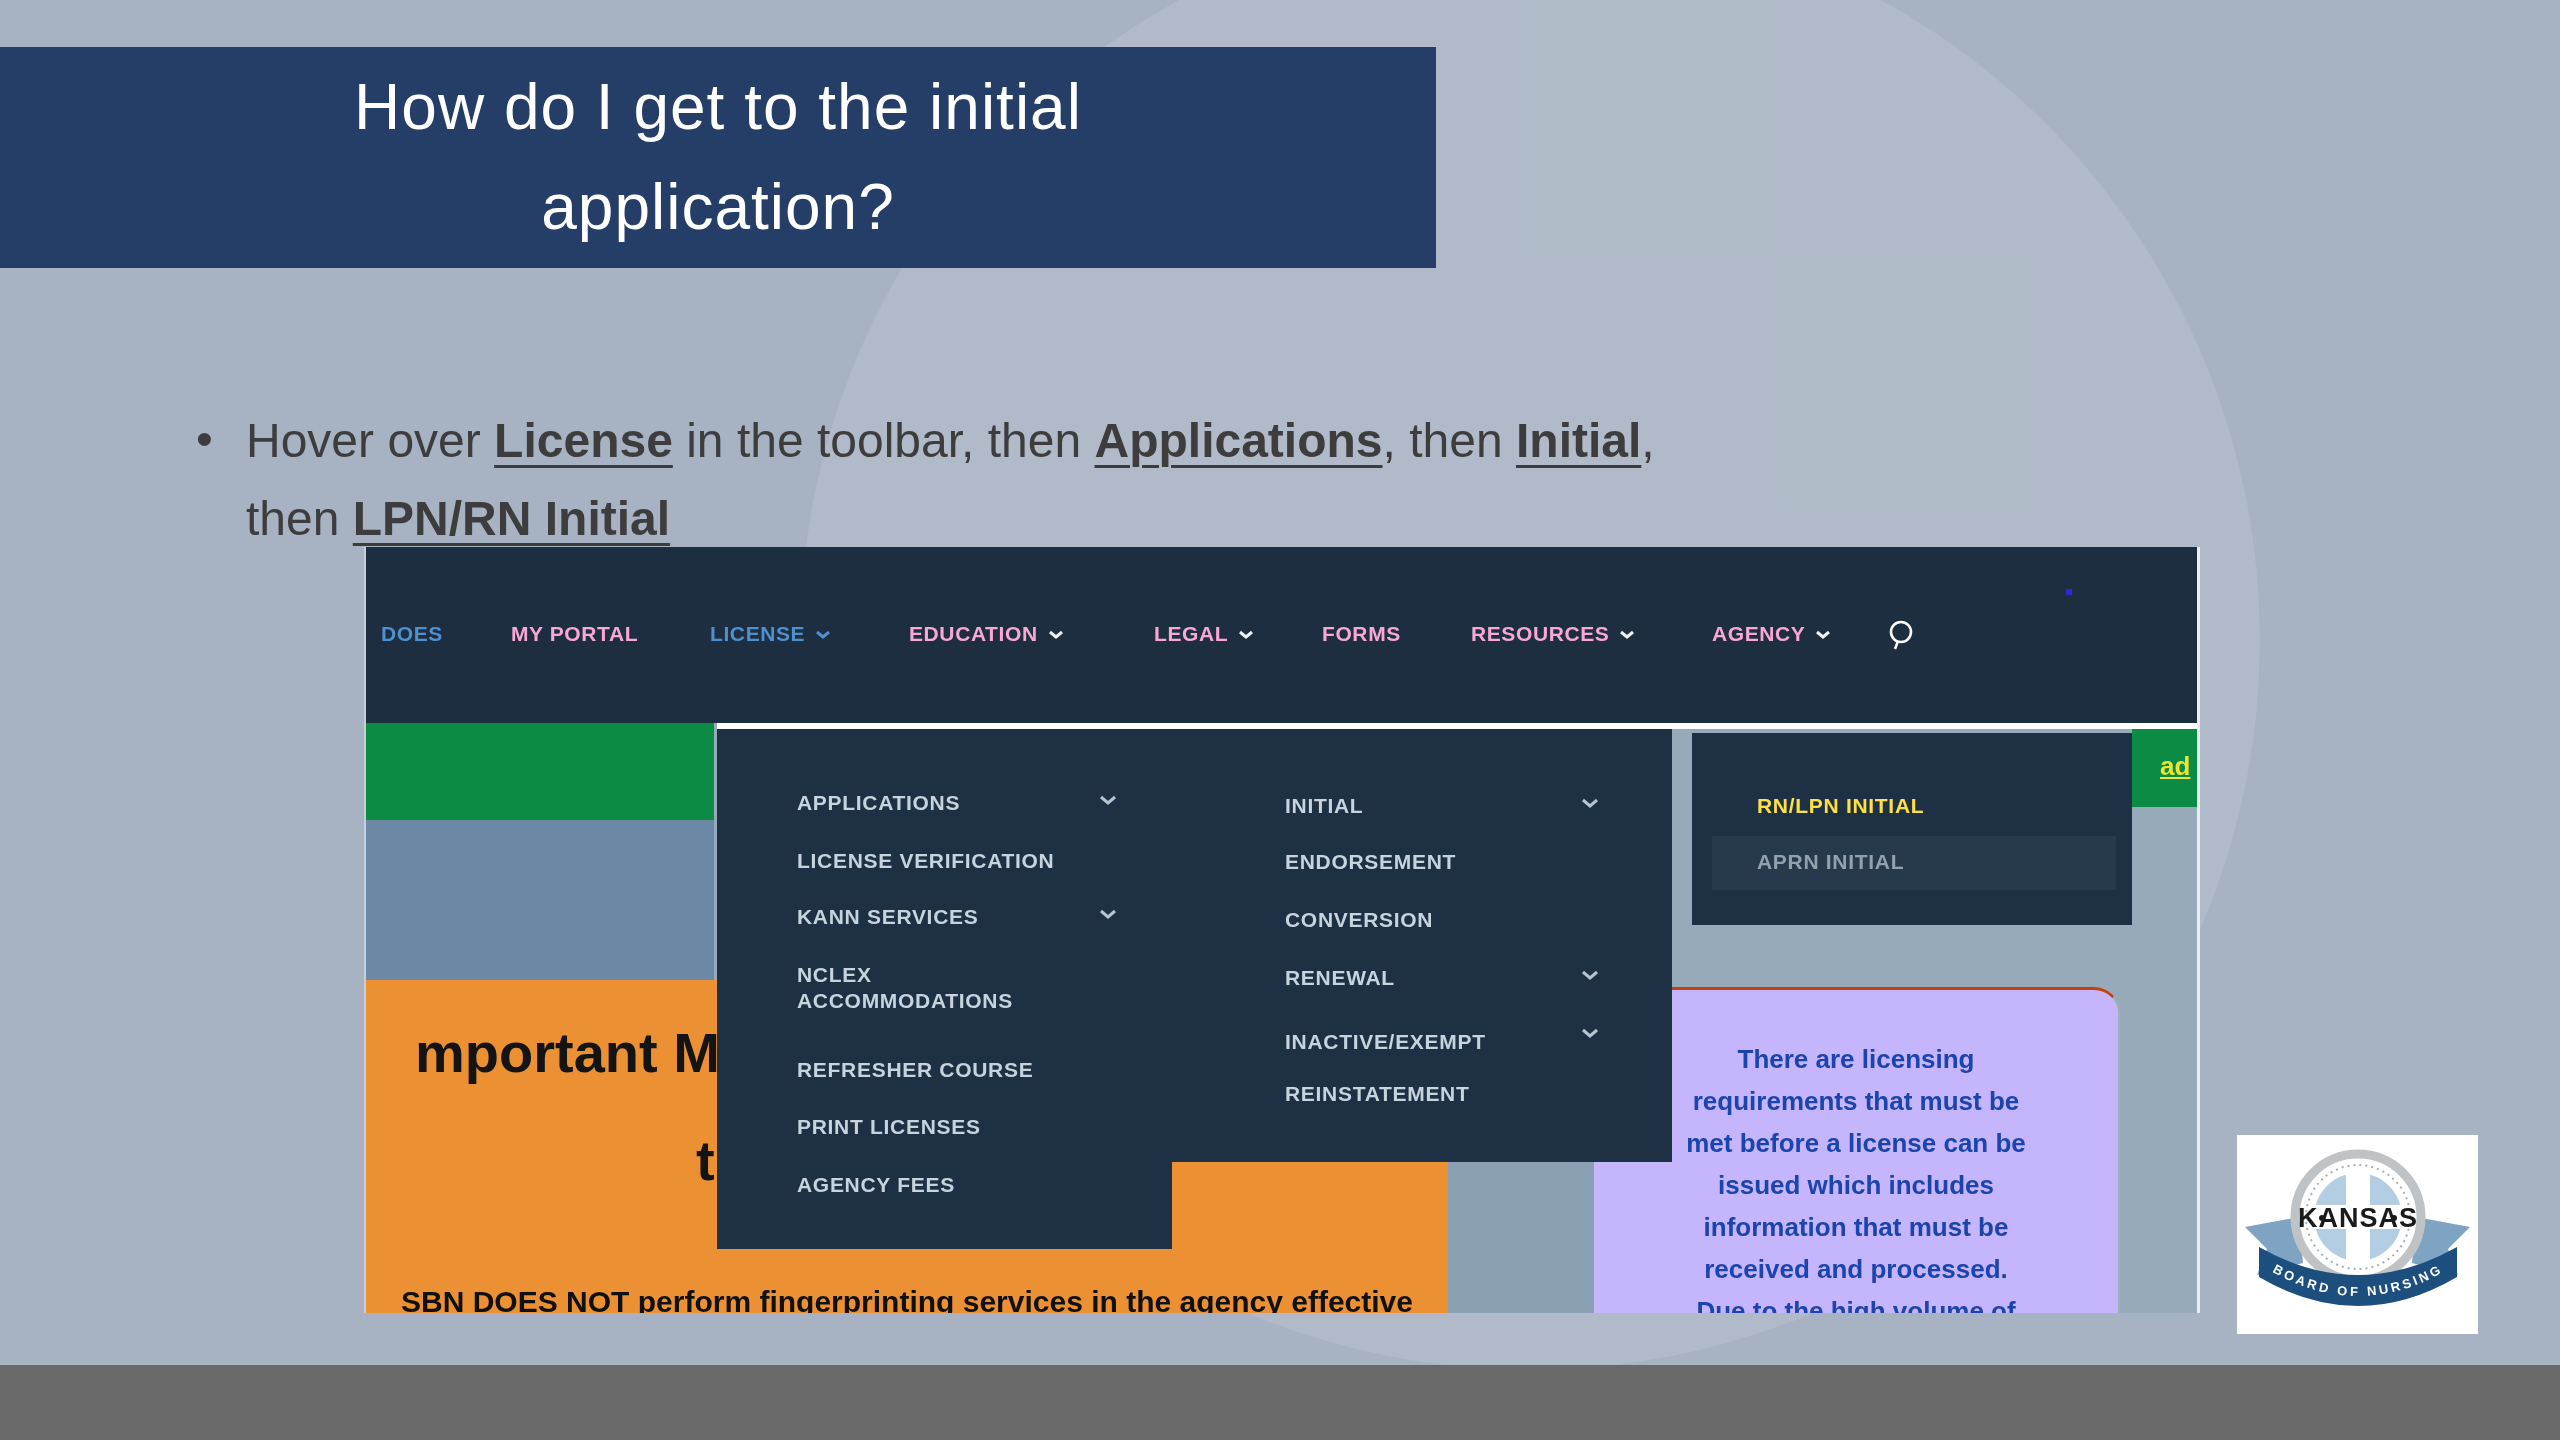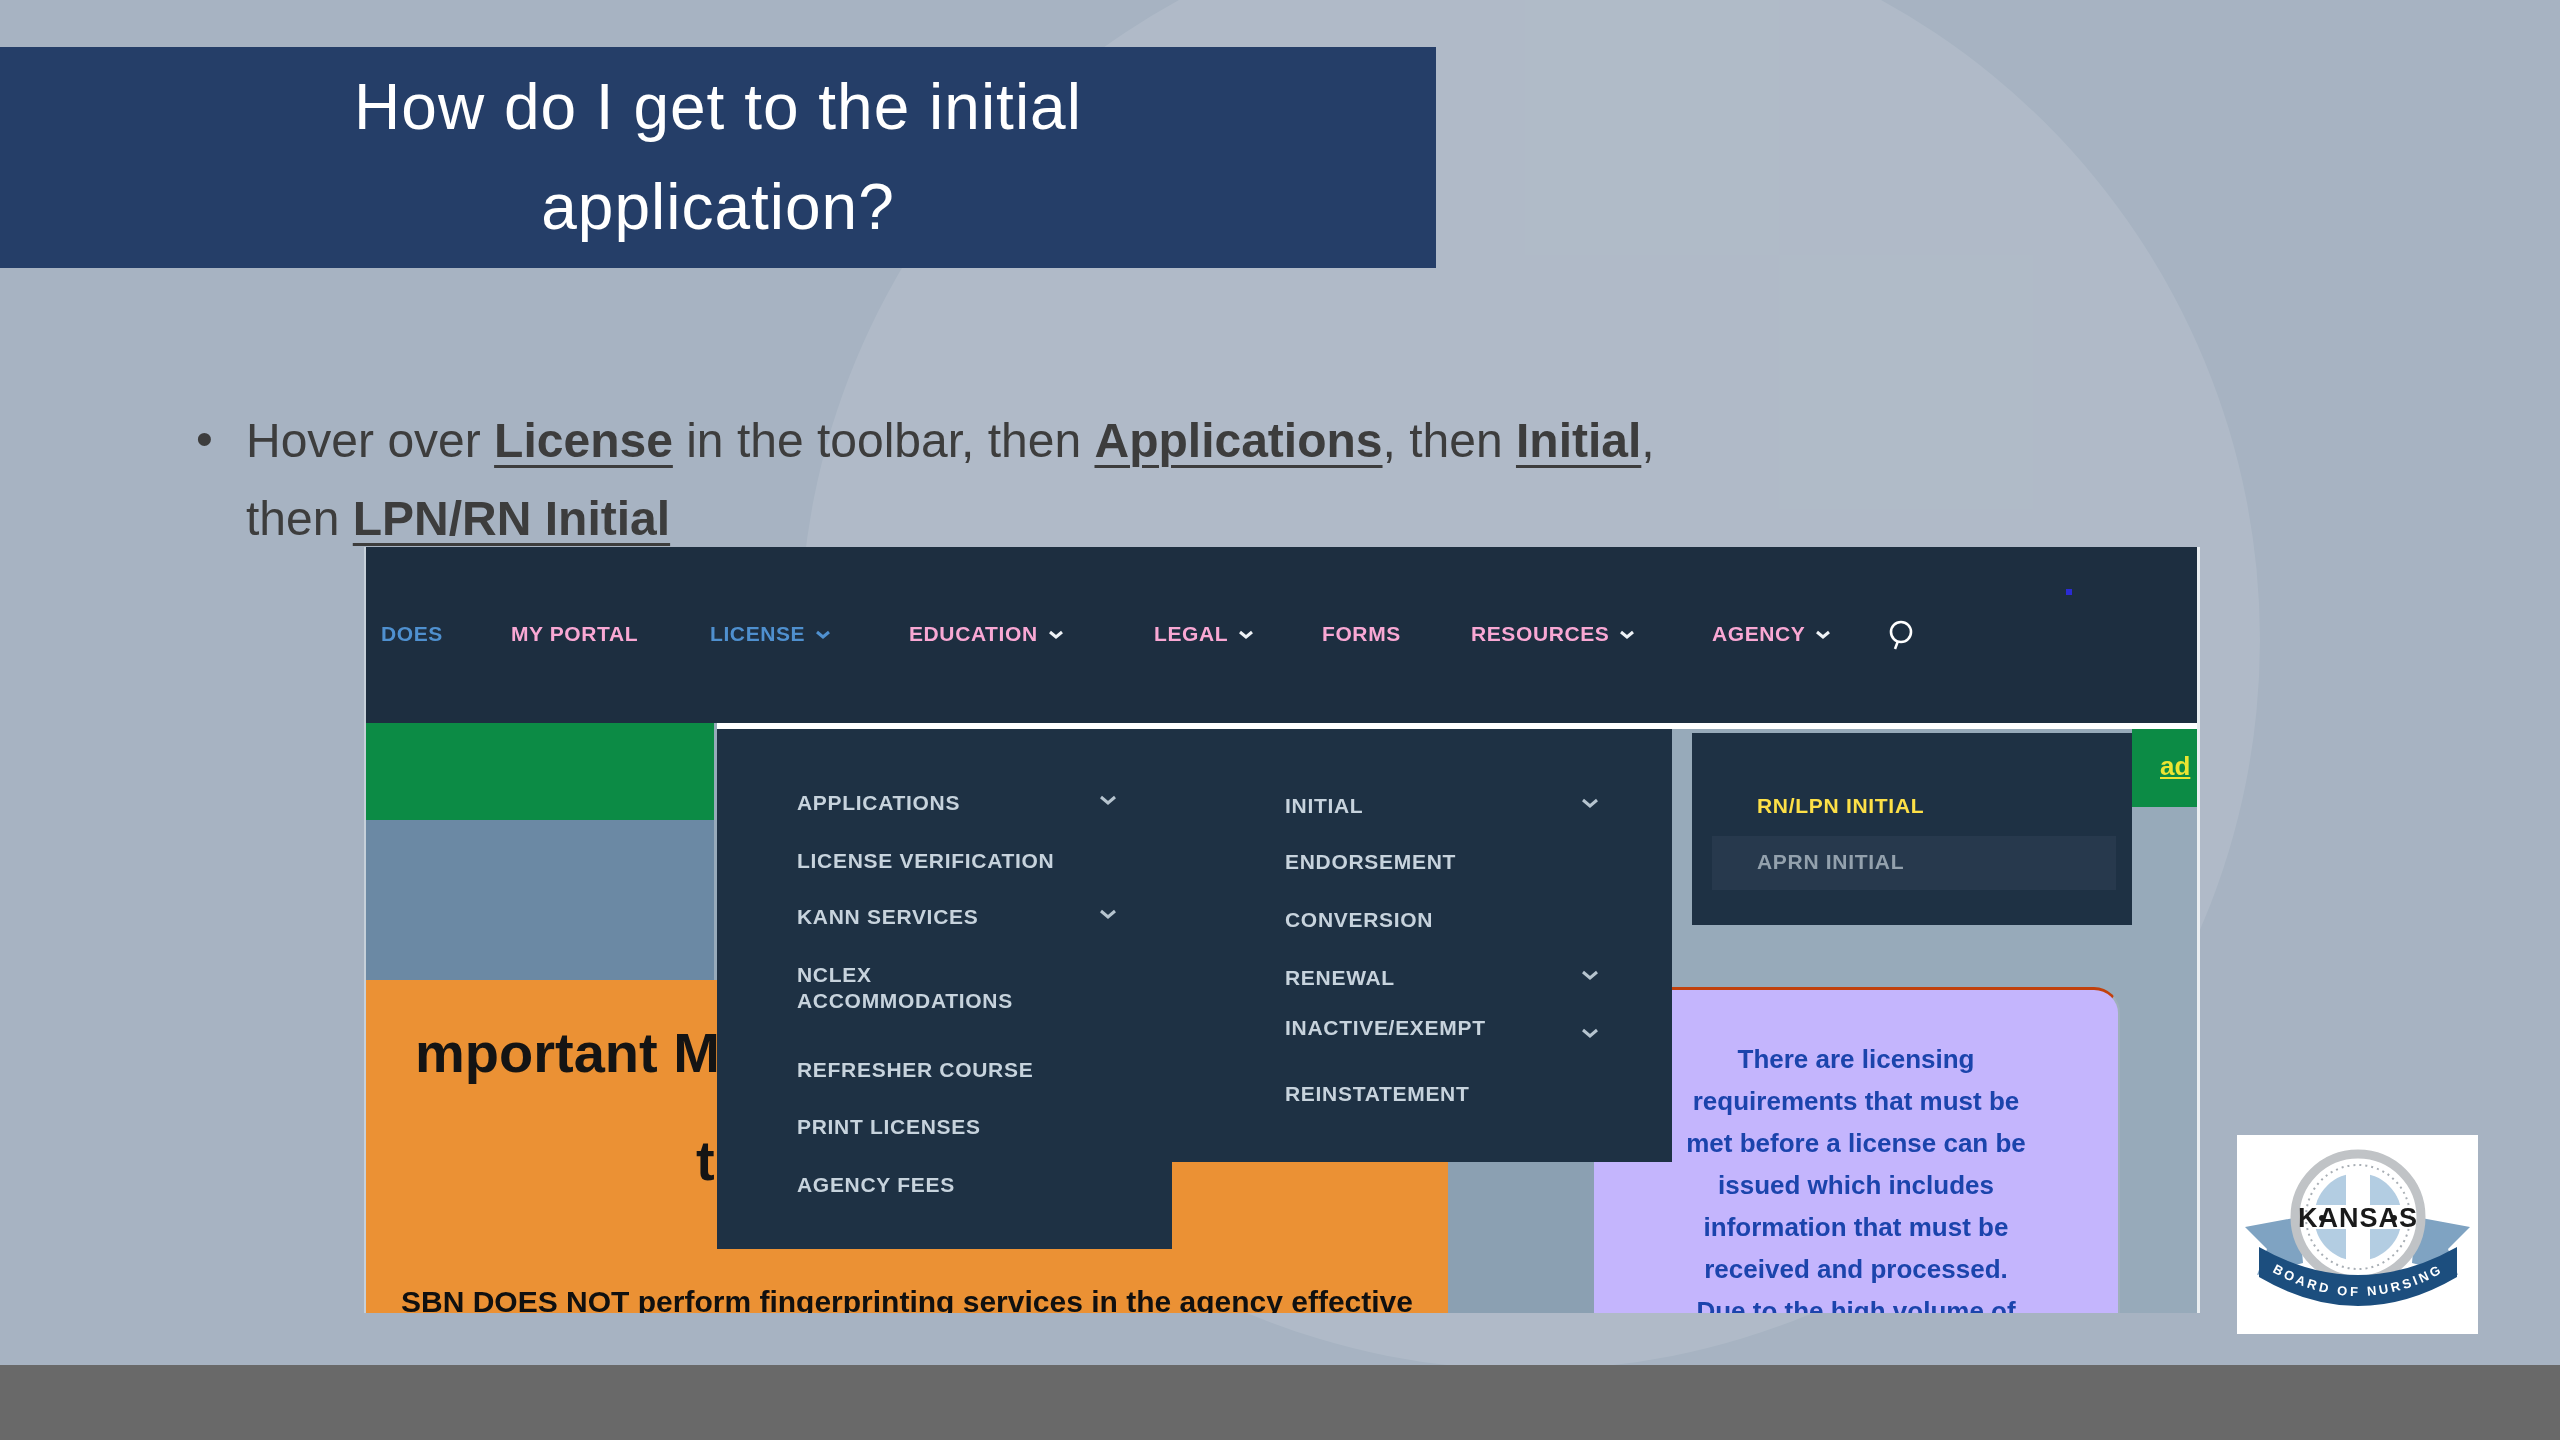--- a/index.html
+++ b/index.html
@@ -131,21 +131,21 @@
       <div class="mi" style="left:113px;top:64px;">INITIAL</div>
       <span class="mchev" style="left:409px;top:66px;"><svg width="18" height="11">
             <polyline points="2,2 9,8 16,2" fill="none" stroke="#b6c4cf" stroke-width="3"></polyline>
           </svg></span>
       <div class="mi" style="left:113px;top:120px;">ENDORSEMENT</div>
       <div class="mi" style="left:113px;top:178px;">CONVERSION</div>
       <div class="mi" style="left:113px;top:236px;">RENEWAL</div>
       <span class="mchev" style="left:409px;top:238px;"><svg width="18" height="11">
             <polyline points="2,2 9,8 16,2" fill="none" stroke="#b6c4cf" stroke-width="3"></polyline>
           </svg></span>
-      <div class="mi" style="left:113px;top:286px;text-align:right;">INACTIVE/EXEMPT</div>
+      <div class="mi" style="left:113px;top:300px;text-align:right;">INACTIVE/EXEMPT</div>
       <span class="mchev" style="left:409px;top:296px;"><svg width="18" height="11">
             <polyline points="2,2 9,8 16,2" fill="none" stroke="#b6c4cf" stroke-width="3"></polyline>
           </svg></span>
       <div class="mi" style="left:113px;top:352px;">REINSTATEMENT</div>
     </div>
 
     <div class="panel p3">
       <div class="hl"></div>
       <div class="mi bright" style="left:65px;top:60px;">RN/LPN INITIAL</div>
       <div class="mi dim" style="left:65px;top:116px;">APRN INITIAL</div>

